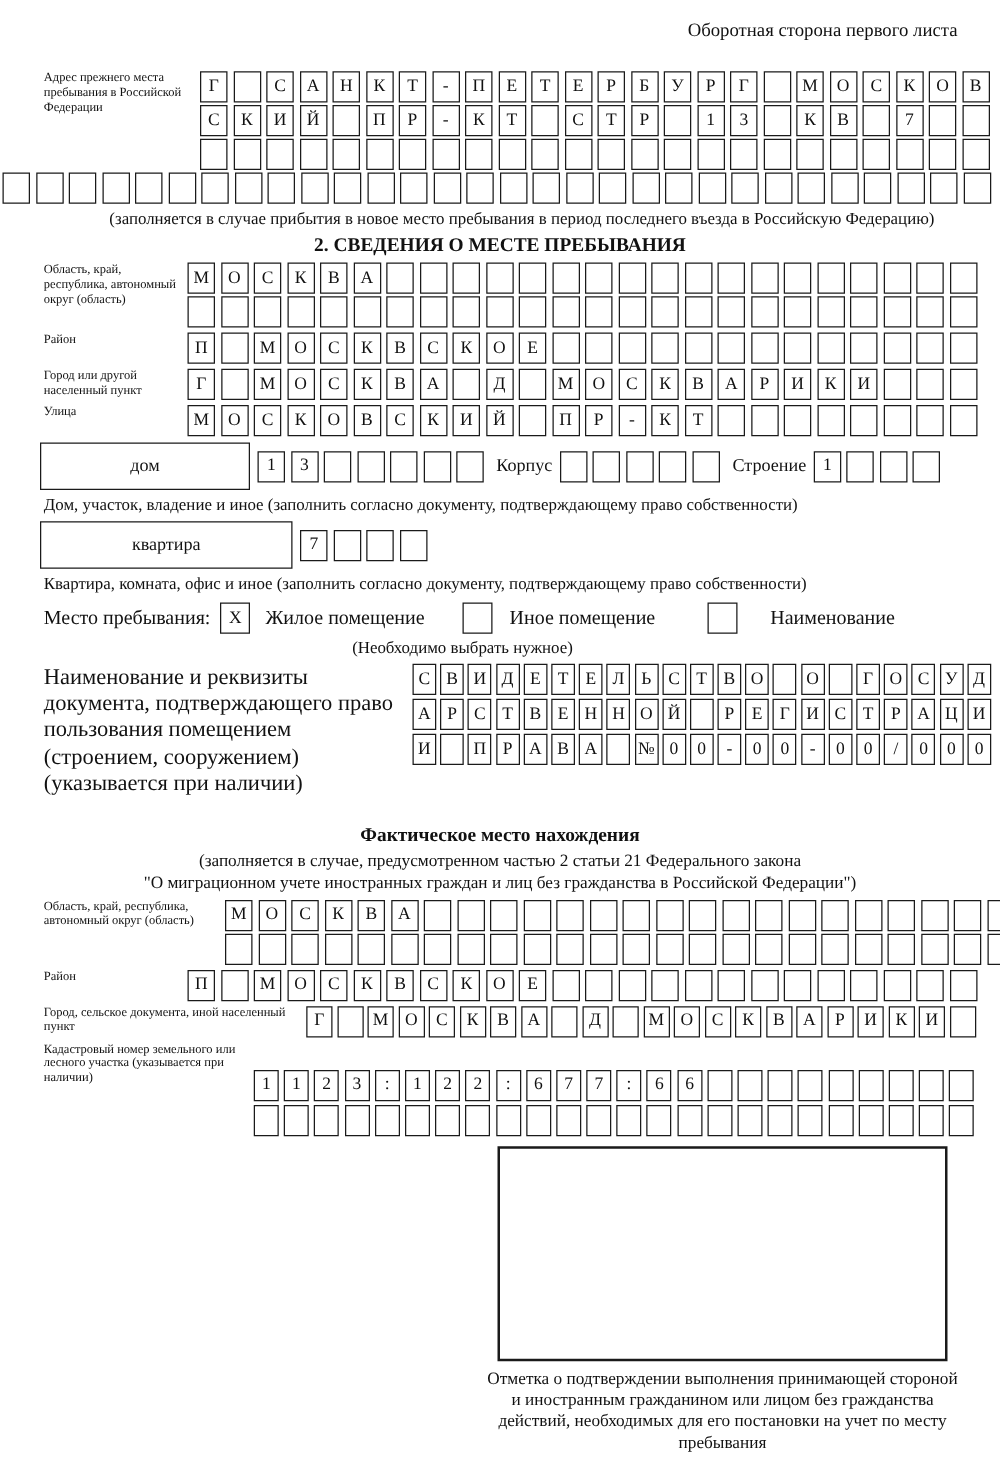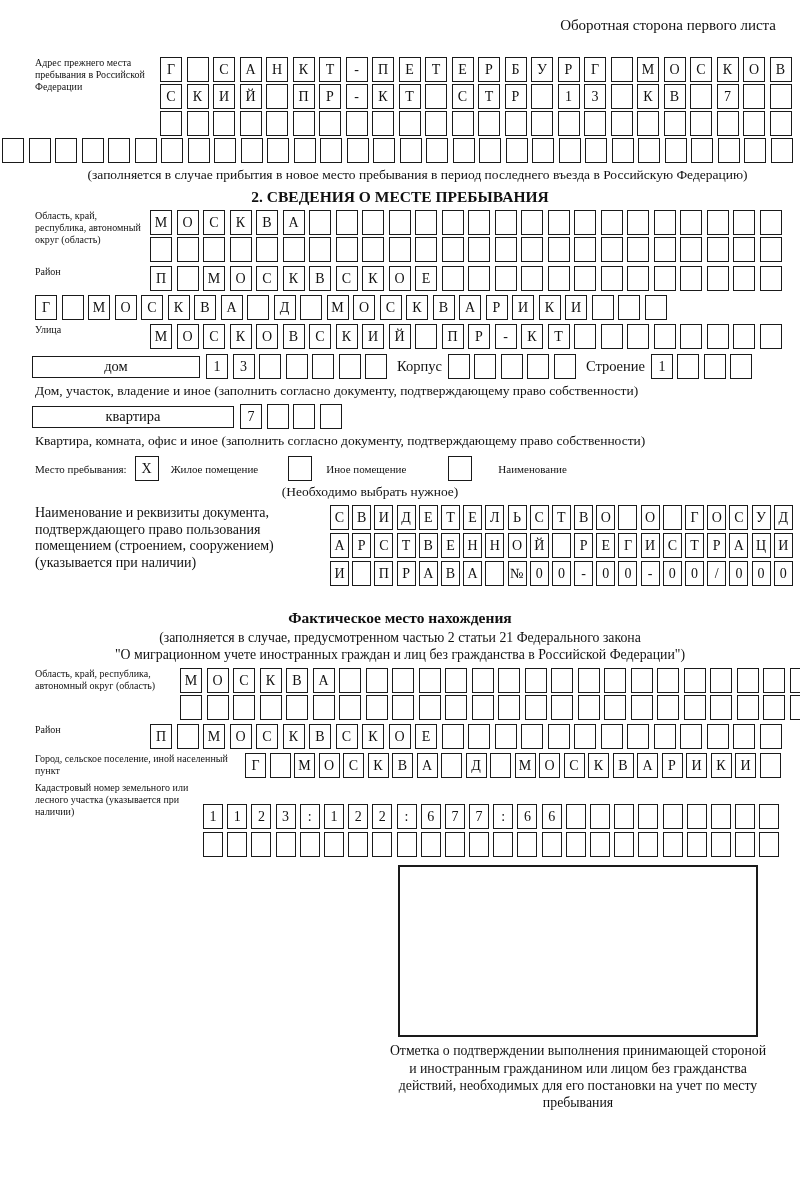--- a/index.html
+++ b/index.html
@@ -2,61 +2,61 @@
 <html><head>
 <meta charset="utf-8">
 <style>
   * { margin:0; padding:0; box-sizing:border-box; }
   html,body { background:#fff; }
   body {
     width:800px; height:1180px; overflow:hidden;
     font-family:"Liberation Serif","DejaVu Serif",serif;
     color:#111;
   }
-  .backnote { text-align:right; padding:17px 24px 0 0; font-size:15px; }
+  .backnote { text-align:right; padding:17px 34px 0 0; font-size:15px; }
   .label { font-size:10px; line-height:1.18; }
   .row { display:flex; align-items:flex-start; margin-left:35px; }
   .rows { display:flex; flex-direction:column; gap:2px; }
   .cells { display:flex; gap:4.5px; }
   .cell {
     width:22px; height:25px; border:1.8px solid #1a1a1a;
     display:inline-flex; align-items:center; justify-content:center;
     font-size:14px; flex:none; background:#fff;
   }
   .cells-doc { gap:3.2px; }
   .cells-doc .cell { width:19px; }
   .cells-c { gap:3.5px; }
   .cells-c .cell { width:21px; }
   .cells-k { gap:4.2px; }
   .cells-k .cell { width:20px; }
   .w125 { width:125px; flex:none; }
   .w115 { width:115px; flex:none; }
   .w145 { width:145px; flex:none; }
   .w210 { width:210px; flex:none; padding-right:6px; }
   .w168l { width:168px; flex:none; }
-  .w295 { width:295px; flex:none; padding-right:8px; font-size:14px; }
+  .w295 { width:295px; flex:none; padding-right:8px; font-size:18px; }
   .fullrow { margin:2px 0 0 2px; }
   .note { font-size:13.5px; text-align:center; margin-top:4px;padding-left:35px; }
   .note-left { font-size:13.5px; margin:4px 0 0 35px; }
   .h-bold { text-align:center; font-weight:bold; font-size:15.5px; }
   .sec-top { margin-top:23px; } .mt4{margin-top:4px;} .mt5{margin-top:5px;} .mt12{margin-top:23px;}
   .longbox {
-    border:1.8px solid #1a1a1a; height:22px; flex:none;
+    border:1.8px solid #1a1a1a; height:38px; flex:none;
     display:flex; align-items:center; justify-content:center; font-size:14.5px;text-align:center;
   }
   .dom-box { width:168px; margin-right:6px; }
   .kv-box { width:202px; margin-right:6px; }
   .house-row { margin-left:32px; align-items:center; }
   .inline-lab { font-size:14.5px; padding:0 6px 0 10px; white-space:nowrap; }
   .stay-row { align-items:center; margin-top:7px; }
   .cb {
     width:24px; height:25px; border:1.8px solid #1a1a1a; flex:none;
     display:inline-flex; align-items:center; justify-content:center; font-size:14px;
   }
-  .stay-lab { font-size:11px; white-space:nowrap; }
+  .stay-lab { font-size:16px; white-space:nowrap; }
   .stay-note { width:740px; text-align:center; font-size:13.5px; margin-top:3px; }
   .fact-notes { font-size:13.8px; text-align:center; line-height:1.25; margin-top:2px; }
   .cad-rows { margin-top:22px; }
   .stamp-box { width:360px; height:172px; border:2px solid #1a1a1a; margin:8px 0 0 398px; }
   .stamp-note { width:380px; margin:5px 0 0 388px; text-align:center; font-size:13.8px; line-height:1.24; }
 </style>
 </head>
 <body>
 
 <div>
@@ -264,20 +264,21 @@
         <span class="cell"></span>
         <span class="cell"></span>
         <span class="cell"></span>
         <span class="cell"></span>
         <span class="cell"></span>
         <span class="cell"></span>
       </div>
   </div>
 
   <div class="row mt4">
+    <div class="label w115">Город или другой населенный пункт</div>
     <div class="cells">
         <span class="cell">Г</span>
         <span class="cell"></span>
         <span class="cell">М</span>
         <span class="cell">О</span>
         <span class="cell">С</span>
         <span class="cell">К</span>
         <span class="cell">В</span>
         <span class="cell">А</span>
         <span class="cell"></span>
@@ -543,21 +544,21 @@
         <span class="cell"></span>
         <span class="cell"></span>
         <span class="cell"></span>
         <span class="cell"></span>
         <span class="cell"></span>
         <span class="cell"></span>
       </div>
   </div>
 
   <div class="row mt4">
-    <div class="label w210">Город, сельское поселение, иной населенный пункт</div>
+    <div class="label w210">Город, сельское документа, иной населенный пункт</div>
     <div class="cells cells-c">
         <span class="cell">Г</span>
         <span class="cell"></span>
         <span class="cell">М</span>
         <span class="cell">О</span>
         <span class="cell">С</span>
         <span class="cell">К</span>
         <span class="cell">В</span>
         <span class="cell">А</span>
         <span class="cell"></span>

